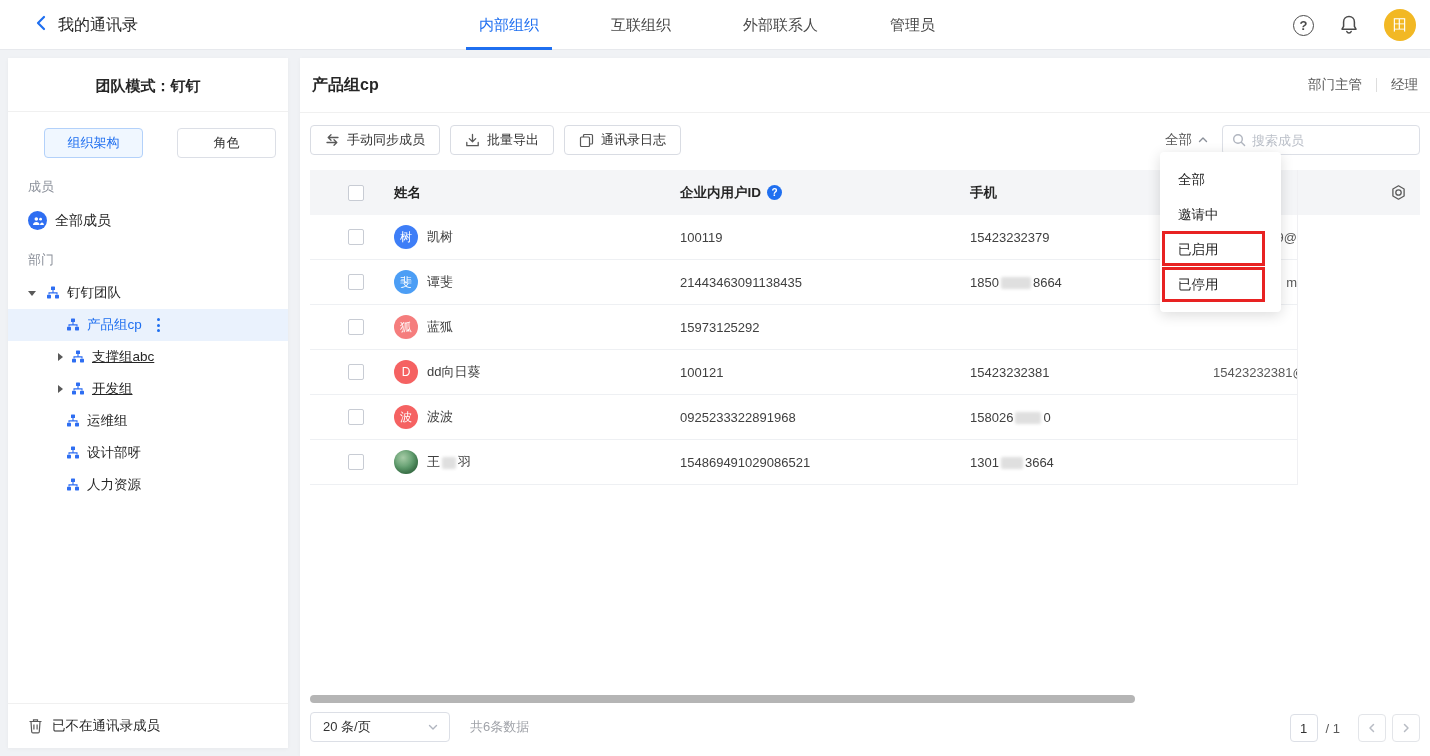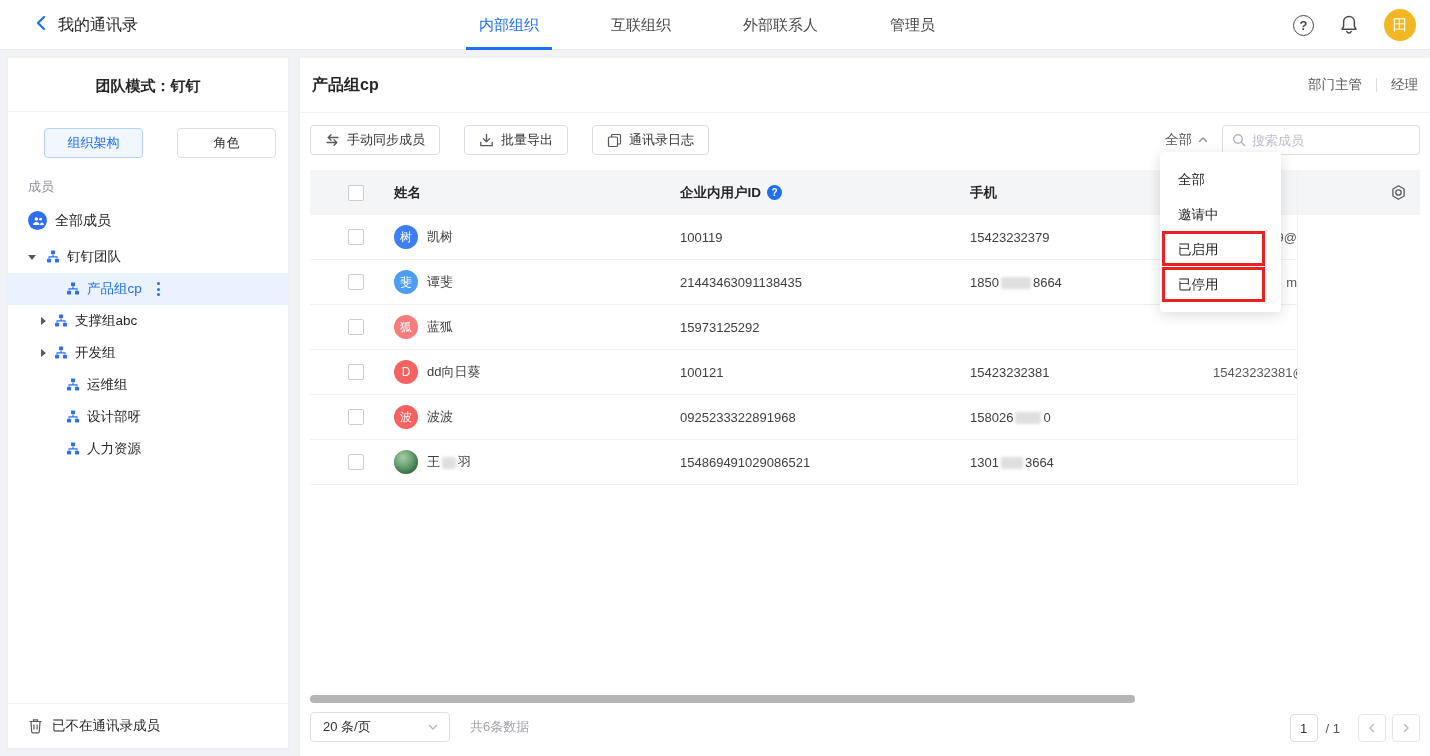--- a/index.html
+++ b/index.html
@@ -22,39 +22,39 @@
   .view-tabs { display:flex; gap:10px; padding:16px 12px 8px; }
   .view-tab { flex:1; height:30px; line-height:28px; text-align:center; font-size:13px; border:1px solid #dcdfe6; border-radius:4px; background:#fff; color:#333; cursor:pointer;margin-left:24px; }
   .view-tab.active { background:#f0f7ff; border-color:#b3d1fa; color:#1f6ff0; }
   .sec-label { padding:12px 20px 6px; font-size:13px; color:#8a8f99; }
   .all-members { display:flex; align-items:center; gap:8px; padding:9px 20px; font-size:14px; color:#262626; cursor:pointer; }
   .people-badge { width:19px; height:19px; border-radius:50%; background:#2e6ef2; display:flex; align-items:center; justify-content:center; }
   .tree { margin-top:2px; }
   .tree-item { height:32px; display:flex; align-items:center; font-size:13.5px; color:#262626; cursor:pointer; }
   .ti-root { padding-left:20px; }
   .ti-sel { padding-left:58px; background:#eaf2fd; color:#1f6ff0; }
-  .ti-caret { padding-left:33px; }
+  .ti-caret { padding-left:50px;text-decoration:underline; }
   .ti-plain { padding-left:58px; }
   .caret-down { width:0; height:0; border-left:4.5px solid transparent; border-right:4.5px solid transparent; border-top:5.5px solid #595959; margin-right:10px; }
   .caret-right { width:0; height:0; border-top:4.5px solid transparent; border-bottom:4.5px solid transparent; border-left:5.5px solid #595959; margin-right:8px; }
   .org-ic { margin-right:7px; display:inline-flex; }
   .kebab { display:inline-flex; flex-direction:column; gap:2.5px; margin-left:12px; padding:3px; }
   .kebab i { width:3px; height:3px; border-radius:50%; background:#1f6ff0; }
   .sidebar-footer { position:absolute; left:0; right:0; bottom:0; border-top:1px solid #f0f0f0; padding:13px 20px; display:flex; align-items:center; gap:9px; font-size:13.5px; color:#262626; cursor:pointer; background:#fff; }
 
   
   .main { position:absolute; left:300px; top:58px; width:1130px; bottom:0; background:#fff; box-shadow:0 1px 4px rgba(0,0,0,.04); }
   .main-head { height:55px; display:flex; align-items:center; justify-content:space-between; padding:0 12px; border-bottom:1px solid #f0f0f0; }
   .main-title { font-size:16px; font-weight:bold; color:#262626; }
   .roles { display:flex; align-items:center; font-size:13.5px; color:#595959; }
   .roles .sep { width:1px; height:14px; background:#ddd; margin:0 14px; }
   .role-link { cursor:pointer; }
 
   .toolbar { display:flex; align-items:center; padding:12px 10px 0 10px; position:relative; }
-  .tbtn { height:30px; display:flex; align-items:center; gap:7px; padding:0 14px; border:1px solid #d9dce3; border-radius:4px; background:#fff; font-size:13px; color:#333; margin-right:24px; cursor:pointer; }
+  .tbtn { height:30px; display:flex; align-items:center; gap:7px; padding:0 14px; border:1px solid #d9dce3; border-radius:4px; background:#fff; font-size:13px; color:#333; margin-right:10px; cursor:pointer; }
   .toolbar-right { margin-left:auto; display:flex; align-items:center; }
   .filter-trigger { display:flex; align-items:center; gap:5px; font-size:13.5px; color:#595959; margin-right:13px; cursor:pointer; }
   .search-box { width:198px; height:30px; border:1px solid #dcdfe6; border-radius:4px; display:flex; align-items:center; padding:0 9px; gap:6px; background:#fff; }
   .search-box input { border:none; outline:none; flex:1; font-size:13px; color:#333; font-family:inherit; background:transparent; }
   .search-box input::placeholder { color:#b9bec7; }
 
   
   .table-wrap { position:relative; margin:15px 10px 0 10px; }
   .grid-row { display:grid; grid-template-columns:84px 286px 290px 243px 84px; align-items:center; }
   .thead { height:45px; background:#f4f5f7; position:relative; font-size:13.5px; font-weight:bold; color:#262626; }
@@ -134,20 +134,21 @@
       <svg width="12" height="10" viewBox="0 0 12 10">
           <circle cx="4.3" cy="3" r="1.8" fill="#fff"></circle>
           <circle cx="8.6" cy="3.2" r="1.4" fill="#fff"></circle>
           <path d="M1 9c0-1.9 1.5-3.1 3.3-3.1S7.6 7.1 7.6 9z" fill="#fff"></path>
           <path d="M8 9c.1-1.3.9-2.2 2-2.5 1 .3 1.8 1.2 1.9 2.5z" fill="#fff"></path>
         </svg>
     </span>
     <span>全部成员</span>
   </div>
 
+  <div class="sec-label">部门</div>
 
   <div class="tree">
     <div class="tree-item ti-root">
       <span class="caret-down"></span>
       <span class="org-ic">
         <svg width="14" height="14" viewBox="0 0 14 14">
             <rect x="5" y="0.5" width="4" height="3.6" rx="0.6" fill="#2e6ef2"></rect>
             <path d="M7 4.1v2.1M3 8.4V6.9h8v1.5M3 6.2v.7M11 6.2v.7" stroke="#2e6ef2" stroke-width="1.1" fill="none"></path>
             <rect x="1" y="8.8" width="4" height="3.6" rx="0.6" fill="#2e6ef2"></rect>
             <rect x="9" y="8.8" width="4" height="3.6" rx="0.6" fill="#2e6ef2"></rect>

